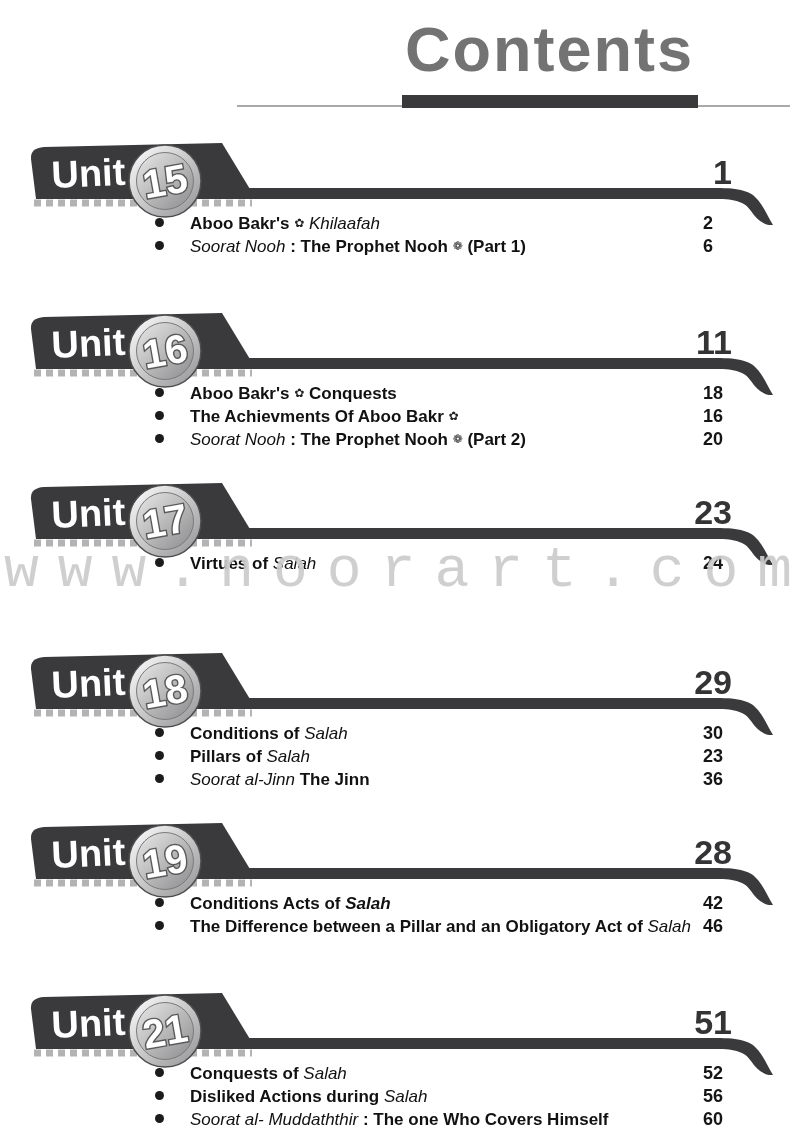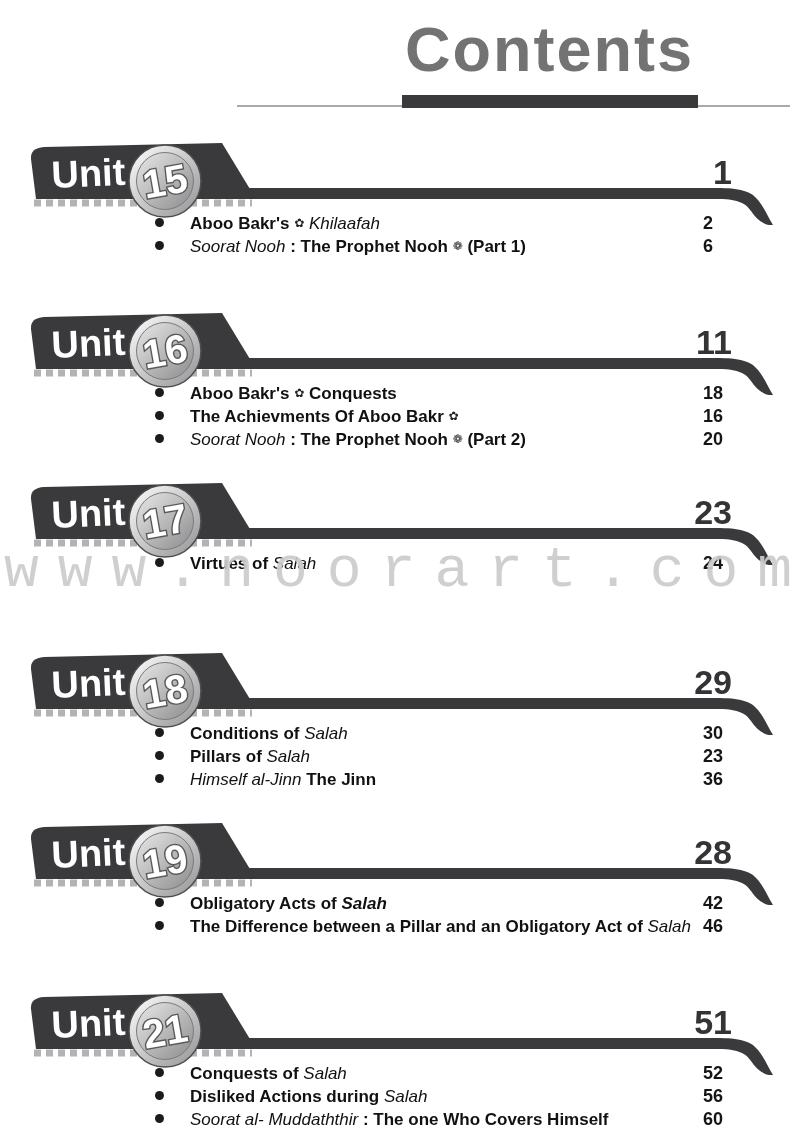--- a/index.html
+++ b/index.html
@@ -176,41 +176,41 @@
   </div>
 
   <div class="entry">
     <span class="bullet"></span>
     <span class="etext"><span class="seg s-b">Pillars of </span><span class="seg s-i">Salah</span></span>
     <span class="epage">23</span>
   </div>
 
   <div class="entry">
     <span class="bullet"></span>
-    <span class="etext"><span class="seg s-i">Himself al-Jinn </span><span class="seg s-b">The Jinn</span></span>
+    <span class="etext"><span class="seg s-i">Soorat al-Jinn </span><span class="seg s-b">The Jinn</span></span>
     <span class="epage">36</span>
   </div>
 </div>
   </section>
 
   <section class="unit" style="top: 823px;">
     <svg class="banner" width="800" height="115" viewBox="0 0 800 115">
       <line class="dashes" x1="34" y1="60" x2="252" y2="60"></line>
       <path class="bar" d="M200,45 L716,45 C740,45 751,48 758,57 C764,64 768,74 773,82 C765,83 757,77 751,68 C745,59 736,56 716,56 L200,56 Z"></path>
       <path class="shape" d="M36,56 L31,16 Q30,5 44,4 L222,0 L256,56 Z"></path>
       <text class="u-label" x="52" y="45" transform="rotate(-2.5 52 45)">Unit</text>
       <circle class="ring" cx="165" cy="38" r="36"></circle>
       <circle class="inner" cx="165" cy="38" r="28.5"></circle>
       <text class="u-num" x="165" y="52" transform="rotate(-10 165 38)">19</text>
     </svg>
     <div class="unit-page">28</div>
     <div class="entries">
   <div class="entry">
     <span class="bullet"></span>
-    <span class="etext"><span class="seg s-b">Obligatory Acts of </span><span class="seg s-bi">Salah</span></span>
+    <span class="etext"><span class="seg s-b">Conditions Acts of </span><span class="seg s-bi">Salah</span></span>
     <span class="epage">42</span>
   </div>
 
   <div class="entry">
     <span class="bullet"></span>
     <span class="etext"><span class="seg s-b">The Difference between a Pillar and an Obligatory Act of </span><span class="seg s-i">Salah</span></span>
     <span class="epage">46</span>
   </div>
 
 

